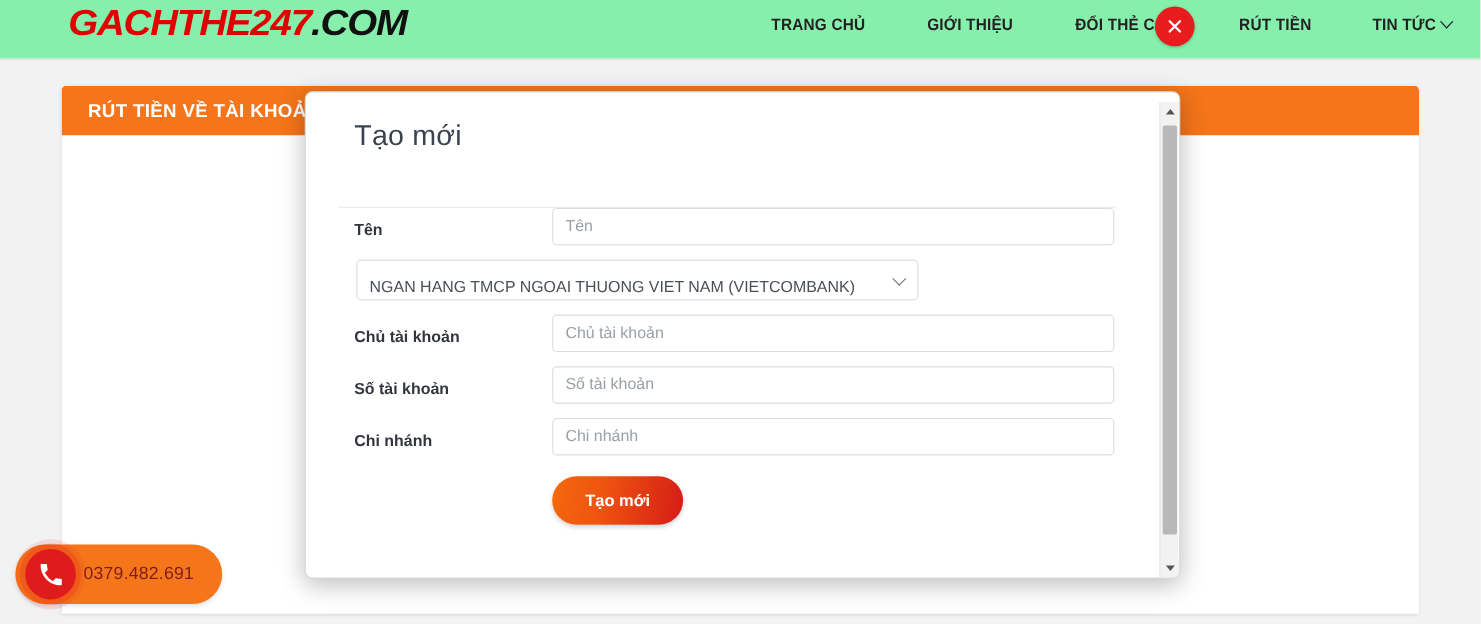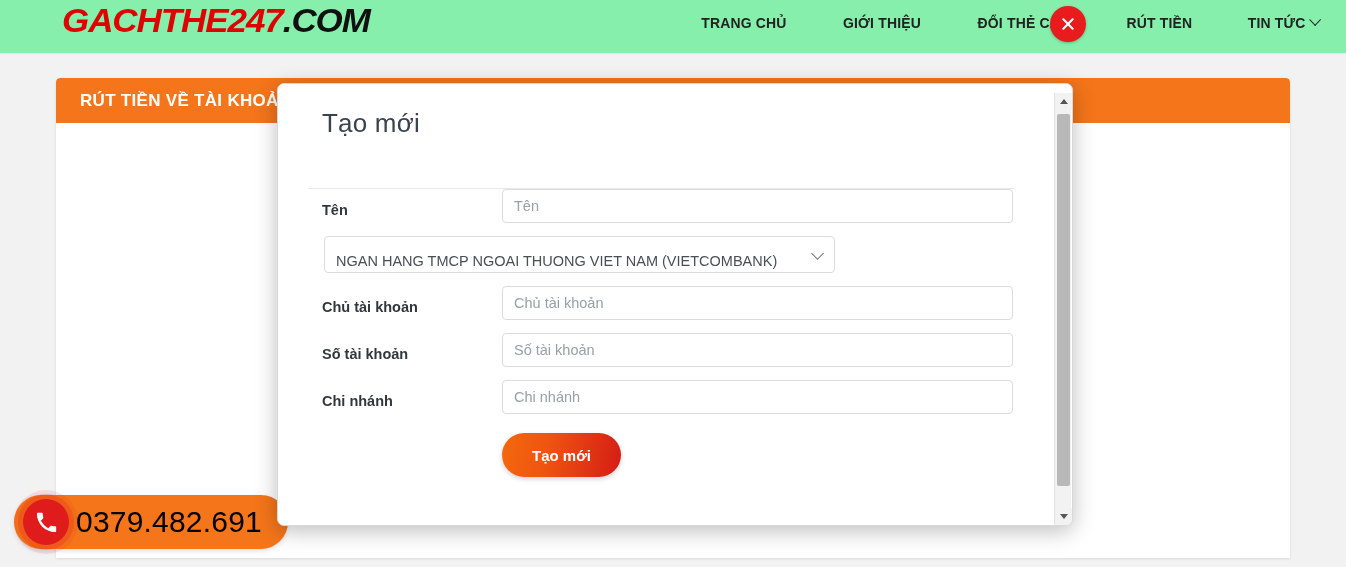--- a/index.html
+++ b/index.html
@@ -115,22 +115,22 @@
     height: 54px;
     padding: 0 26px 0 62px;
     background: #f4751a;
     border-radius: 27px;
     display: flex;
     align-items: center;
     z-index: 20;
     box-shadow: 0 2px 5px rgba(0,0,0,0.12);
   }
   .phone-number {
-    color: #000000;
-    font-size: 30px;
+    color: #7f1d1d;
+    font-size: 16px;
     font-weight: normal;
     letter-spacing: 0.2px;
     white-space: nowrap;
   }
   .phone-circle {
     position: absolute;
     left: 9px; top: 50%;
     transform: translateY(-50%);
     width: 46px; height: 46px;
     background: #e01b1b;

